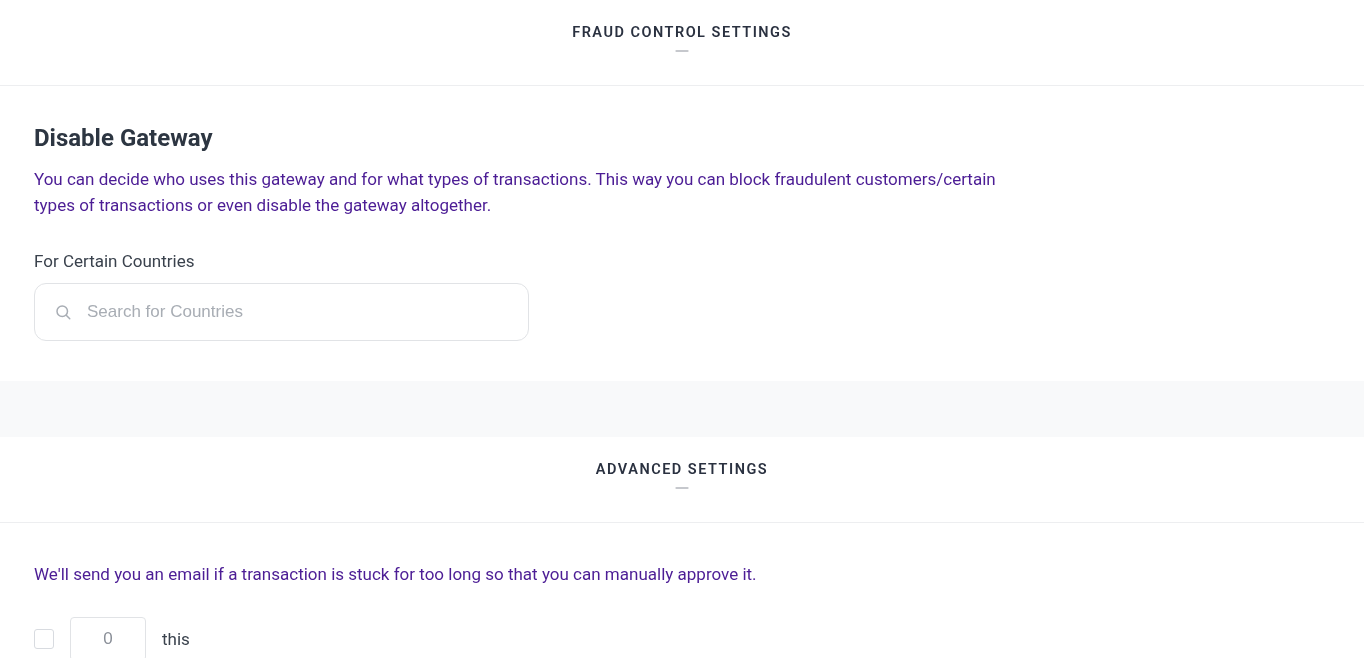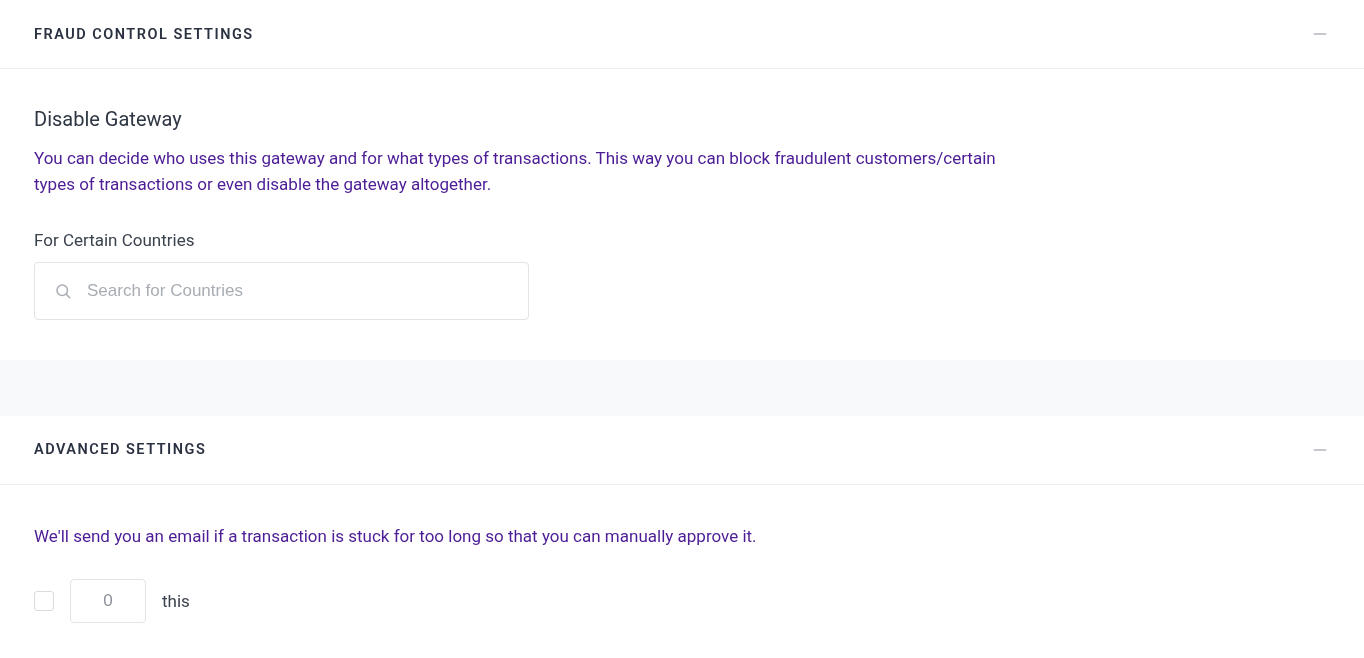--- a/index.html
+++ b/index.html
@@ -10,40 +10,41 @@
     body {
       font-family: -apple-system, BlinkMacSystemFont, "Segoe UI", Roboto, "Helvetica Neue", Arial, sans-serif;
       background: #ffffff;
       color: #2d3642;
       width: 1364px;
     }
     .section-header {
       display: flex;
       justify-content: space-between;
       align-items: center;
-      padding: 24px 34px;
+      padding: 24px 27px;
       border-bottom: 1px solid #edeef0;
       cursor: pointer;
+      flex-direction: column;
     }
     .section-header-title {
       font-size: 14.5px;
       font-weight: 600;
       letter-spacing: 1.5px;
       color: #2a3140;
     }
     .collapse-icon {
       color: #b4b7bd;
       display: inline-flex;
     }
     .section-body {
       padding: 38px 34px 40px 34px;
     }
     .sub-heading {
-      font-size: 20px;
-      font-weight: 400;
+      font-size: 24px;
+      font-weight: 700;
       color: #2d3642;
       margin-bottom: 14px;
     }
     .description {
       font-size: 17px;
       line-height: 1.55;
       color: #4c1d95;
       max-width: 1000px;
     }
     .field-label {
@@ -62,21 +63,21 @@
       left: 20px;
       top: 50%;
       transform: translateY(-50%);
       color: #a8adb4;
       display: inline-flex;
     }
     .search-input {
       width: 100%;
       height: 58px;
       border: 1px solid #e1e3e6;
-      border-radius: 4px;
+      border-radius: 12px;
       padding: 0 18px 0 52px;
       font-size: 17px;
       color: #4d7c0f;
       outline: none;
     }
     .search-input::placeholder {
       color: #a8adb4;
     }
     .gap {
       height: 56px;

